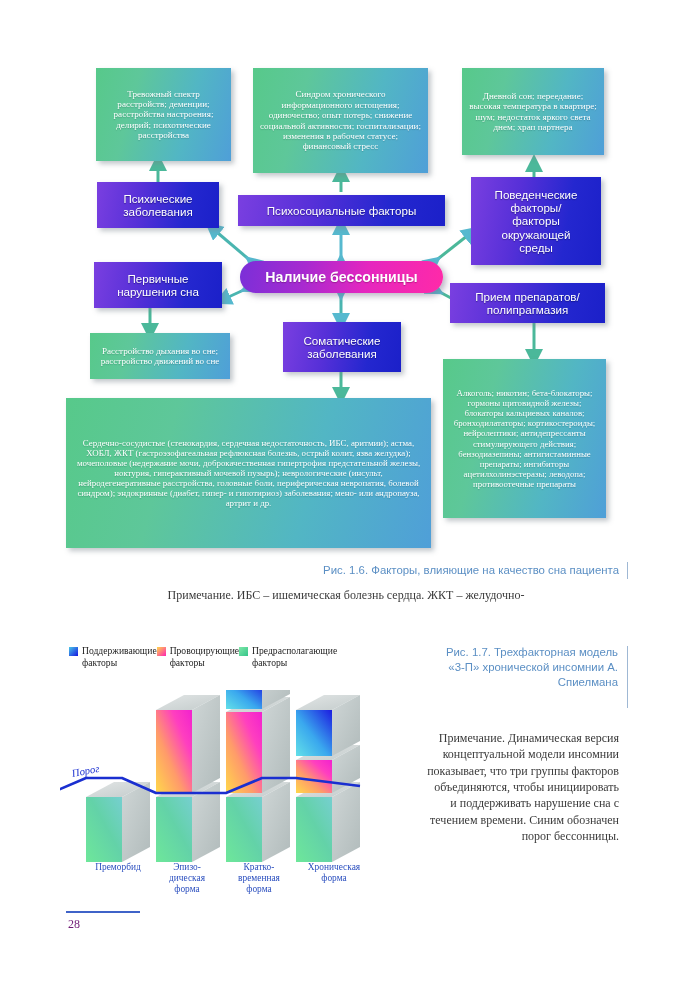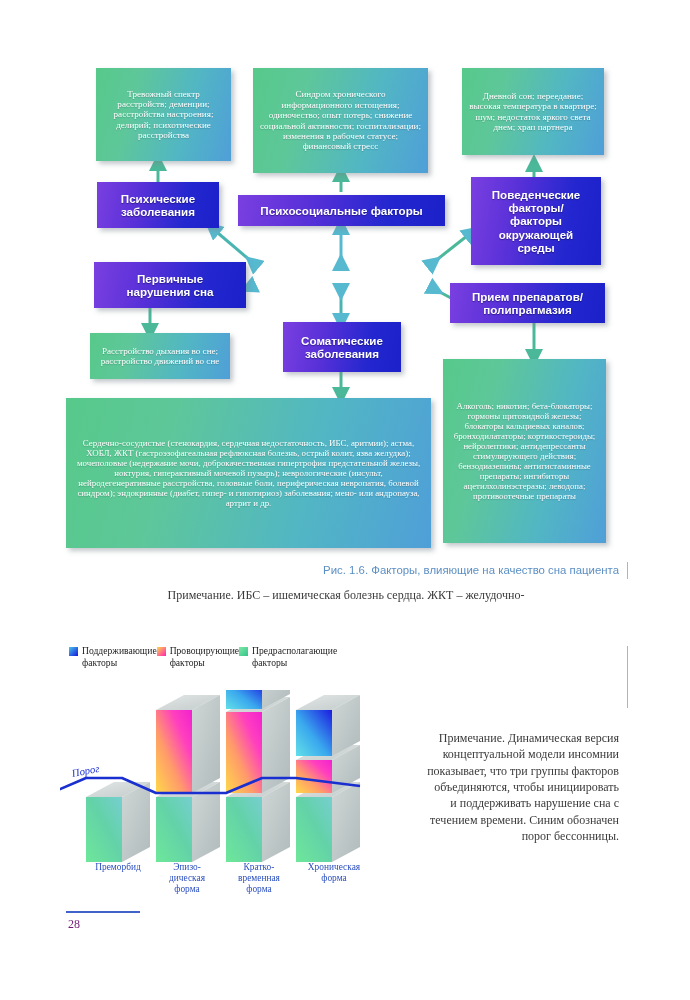--- a/index.html
+++ b/index.html
@@ -24,21 +24,21 @@
   }
   .leaf {
     font-family: "Liberation Serif", serif;
     font-size: 9.1px;
     padding: 5px 6px;
     background: linear-gradient(105deg,#57c98a 0%,#5ec79a 28%,#52b6c4 66%,#4f9fd8 100%);
     text-shadow: 0 1px 1px rgba(0,60,60,0.25);
   }
   .cat {
     font-family: "Liberation Sans", sans-serif;
-    font-weight: bold;
+    font-weight: normal;
     font-size: 11.6px;
     padding: 4px 6px;
     background: linear-gradient(100deg,#7a3fe0 0%,#5730d8 35%,#2427cf 72%,#1b20c9 100%);
     text-shadow: 0 1px 1px rgba(0,0,60,0.45);
   }
   .center-node {
     position: absolute;
     display: flex; align-items: center; justify-content: center;
     border-radius: 18px;
     font-family: "Liberation Sans", sans-serif;
@@ -158,33 +158,34 @@
 заболевания</div>
 
   <div class="node cat" style="left:238px; top:195px; width:207px; height:31px;">Психосоциальные факторы</div>
 
   <div class="node cat" style="left:471px; top:177px; width:130px; height:88px; white-space:pre-line;">Поведенческие
 факторы/
 факторы
 окружающей
 среды</div>
 
-
-  <div class="node cat" style="left:94px; top:262px; width:152px; height:46px; white-space:pre-line;">Первичные
+  <div class="center-node" style="left:240px; top:261px; width:203px; height:32px;">Наличие бессонницы</div>
+
+  <div class="node cat" style="left:94px; top:262px; width:128px; height:46px; white-space:pre-line;">Первичные
 нарушения сна</div>
 
   <div class="node cat" style="left:450px; top:283px; width:155px; height:40px; white-space:pre-line;">Прием препаратов/
 полипрагмазия</div>
 
   <div class="node cat" style="left:283px; top:322px; width:118px; height:50px; white-space:pre-line;">Соматические
 заболевания</div>
 
   <div class="node leaf" style="left:90px; top:333px; width:140px; height:46px;">Расстройство дыхания во сне; расстройство движений во сне</div>
 
-  <div class="node leaf" style="left:443px; top:359px; width:163px; height:184px; font-size:8.8px;">Алкоголь; никотин; бета-блокаторы; гормоны щитовидной железы; блокаторы кальциевых каналов; бронходилататоры; кортикостероиды; нейролептики; антидепрессанты стимулирующего действия; бензодиазепины; антигистаминные препараты; ингибиторы ацетилхолинэстеразы; леводопа; противоотечные препараты</div>
+  <div class="node leaf" style="left:443px; top:359px; width:163px; height:159px; font-size:8.8px;">Алкоголь; никотин; бета-блокаторы; гормоны щитовидной железы; блокаторы кальциевых каналов; бронходилататоры; кортикостероиды; нейролептики; антидепрессанты стимулирующего действия; бензодиазепины; антигистаминные препараты; ингибиторы ацетилхолинэстеразы; леводопа; противоотечные препараты</div>
 
   <div class="node leaf" style="left:66px; top:398px; width:365px; height:150px; font-size:8.9px; padding:7px 10px;">Сердечно-сосудистые (стенокардия, сердечная недостаточность, ИБС, аритмии); астма, ХОБЛ, ЖКТ (гастроэзофагеальная рефлюксная болезнь, острый колит, язва желудка); мочеполовые (недержание мочи, доброкачественная гипертрофия предстательной железы, ноктурия, гиперактивный мочевой пузырь); неврологические (инсульт, нейродегенеративные расстройства, головные боли, периферическая невропатия, болевой синдром); эндокринные (диабет, гипер- и гипотириоз) заболевания; мено- или андропауза, артрит и др.</div>
 
   <div class="fig-caption" style="left:160px; top:563px; width:459px;">Рис. 1.6. Факторы, влияющие на качество сна пациента</div>
   <div class="fig-rule" style="left:627px; top:562px; height:17px;"></div>
 
   <div class="note note-c" style="left:60px; top:587px; width:572px;">Примечание. ИБС – ишемическая болезнь сердца. ЖКТ – желудочно-</div>
 
   <div class="legend" style="left:69px; top:645px;">
     <div class="legend-item">
@@ -279,20 +280,21 @@
   <div class="xlabel" style="left:78px; top:862px; width:80px;">Преморбид</div>
   <div class="xlabel" style="left:150px; top:862px; width:74px;">Эпизо-
 дическая
 форма</div>
   <div class="xlabel" style="left:222px; top:862px; width:74px;">Кратко-
 временная
 форма</div>
   <div class="xlabel" style="left:292px; top:862px; width:84px;">Хроническая
 форма</div>
 
+  <div class="fig-caption" style="left:432px; top:645px; width:186px;">Рис. 1.7. Трехфакторная модель «3-П» хронической инсомнии А. Спиелмана</div>
   <div class="fig-rule" style="left:627px; top:646px; height:62px;"></div>
 
   <div class="note note-r" style="left:425px; top:730px; width:194px;">Примечание. Динамическая версия концептуальной модели инсомнии показывает, что три группы факторов объединяются, чтобы инициировать и поддерживать нарушение сна с течением времени. Синим обозначен порог бессонницы.</div>
 
   <div class="folio-rule" style="left:66px; top:911px; width:74px;"></div>
   <div class="folio" style="left:68px; top:917px;">28</div>
 
 </div>
 
 </body></html>

